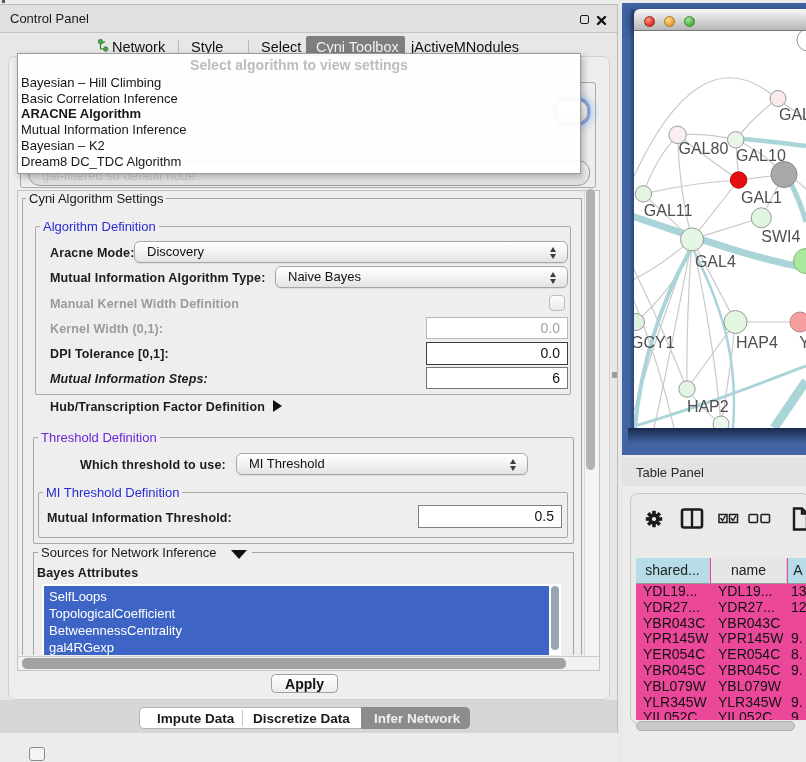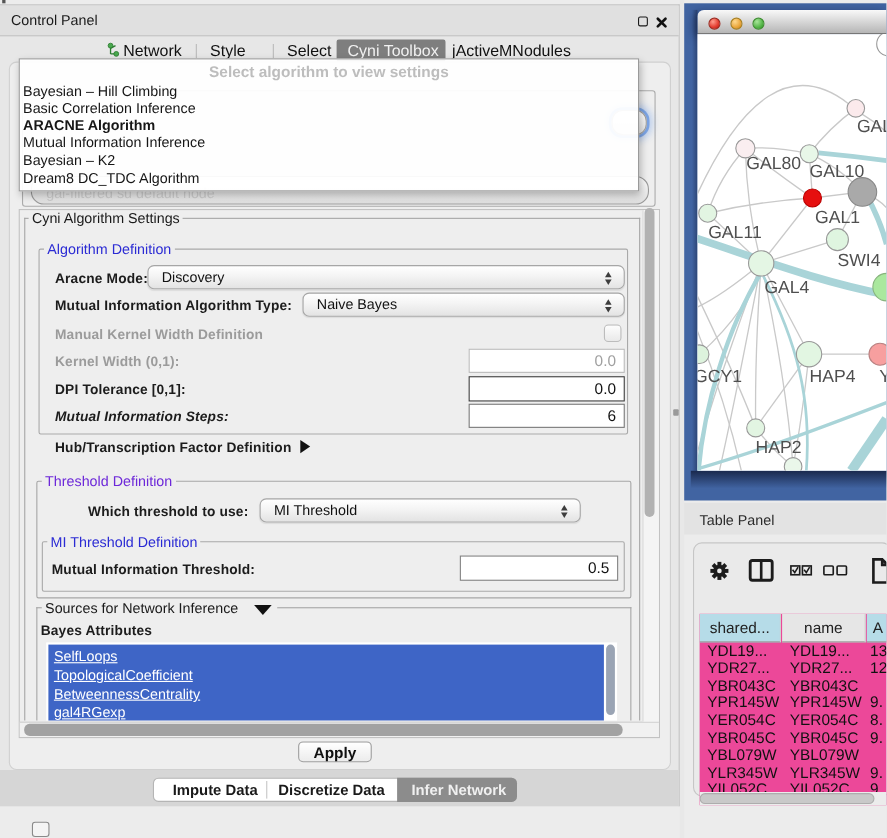--- a/index.html
+++ b/index.html
@@ -106,21 +106,21 @@
 <div class="field" style="left:418px;top:505px;width:144px;height:23px;border:1px solid #808080;">0.5</div>
 
 <div class="abs" style="left:33px;top:552px;width:541px;height:103px;border:1px solid #a6a6a6;border-bottom:none;"></div>
 <div class="glabel" style="left:38px;top:546px;color:#1a1a1a;">Sources for Network Inference</div>
 <div class="abs" style="left:220px;top:546px;width:32px;height:13px;background:#eeeeee;"></div>
 <div class="abs" style="left:231px;top:550px;width:0;height:0;border-left:8px solid transparent;border-right:8px solid transparent;border-top:9px solid #111;"></div>
 <div class="lab" style="left:37px;top:566px;font-size:12.5px;">Bayes Attributes</div>
 
 <div class="abs" style="left:42px;top:584px;width:519px;height:71px;background:#fff;overflow:hidden;"></div>
 <div class="abs" style="left:44px;top:586px;width:505px;height:69px;background:#3e65c6;overflow:hidden;">
-  <div style="font-size:13px;color:#fff;line-height:17px;padding:2px 0 0 5px;text-decoration:underline;">SelfLoops<br>TopologicalCoefficient<br>BetweennessCentrality<br>gal4RGexp</div>
+  <div style="font-size:13px;color:#fff;line-height:17px;padding:2px 0 0 5px;">SelfLoops<br>TopologicalCoefficient<br>BetweennessCentrality<br>gal4RGexp</div>
 </div>
 <div class="abs" style="left:551px;top:586px;width:8px;height:64px;background:#9aa4b4;border-radius:4px;"></div>
 
 <div class="abs" style="left:18px;top:656px;width:581px;height:14px;background:#f1f1f1;border-top:1px solid #ccc;"></div>
 <div class="abs" style="left:22px;top:658px;width:544px;height:11px;background:#a2a2a2;border-radius:5px;"></div>
 <div class="abs" style="left:584px;top:191px;width:15px;height:465px;background:#f4f4f4;border-left:1px solid #d8d8d8;"></div>
 <div class="abs" style="left:586px;top:189px;width:9px;height:281px;background:#b2b2b2;border-radius:5px;"></div>
 
 <div class="abs" style="left:271px;top:674px;width:67px;height:19px;border:1px solid #9f9f9f;border-radius:4.5px;background:linear-gradient(#ffffff,#ececec);text-align:center;font-size:14px;font-weight:700;line-height:18px;color:#111;">Apply</div>
 

